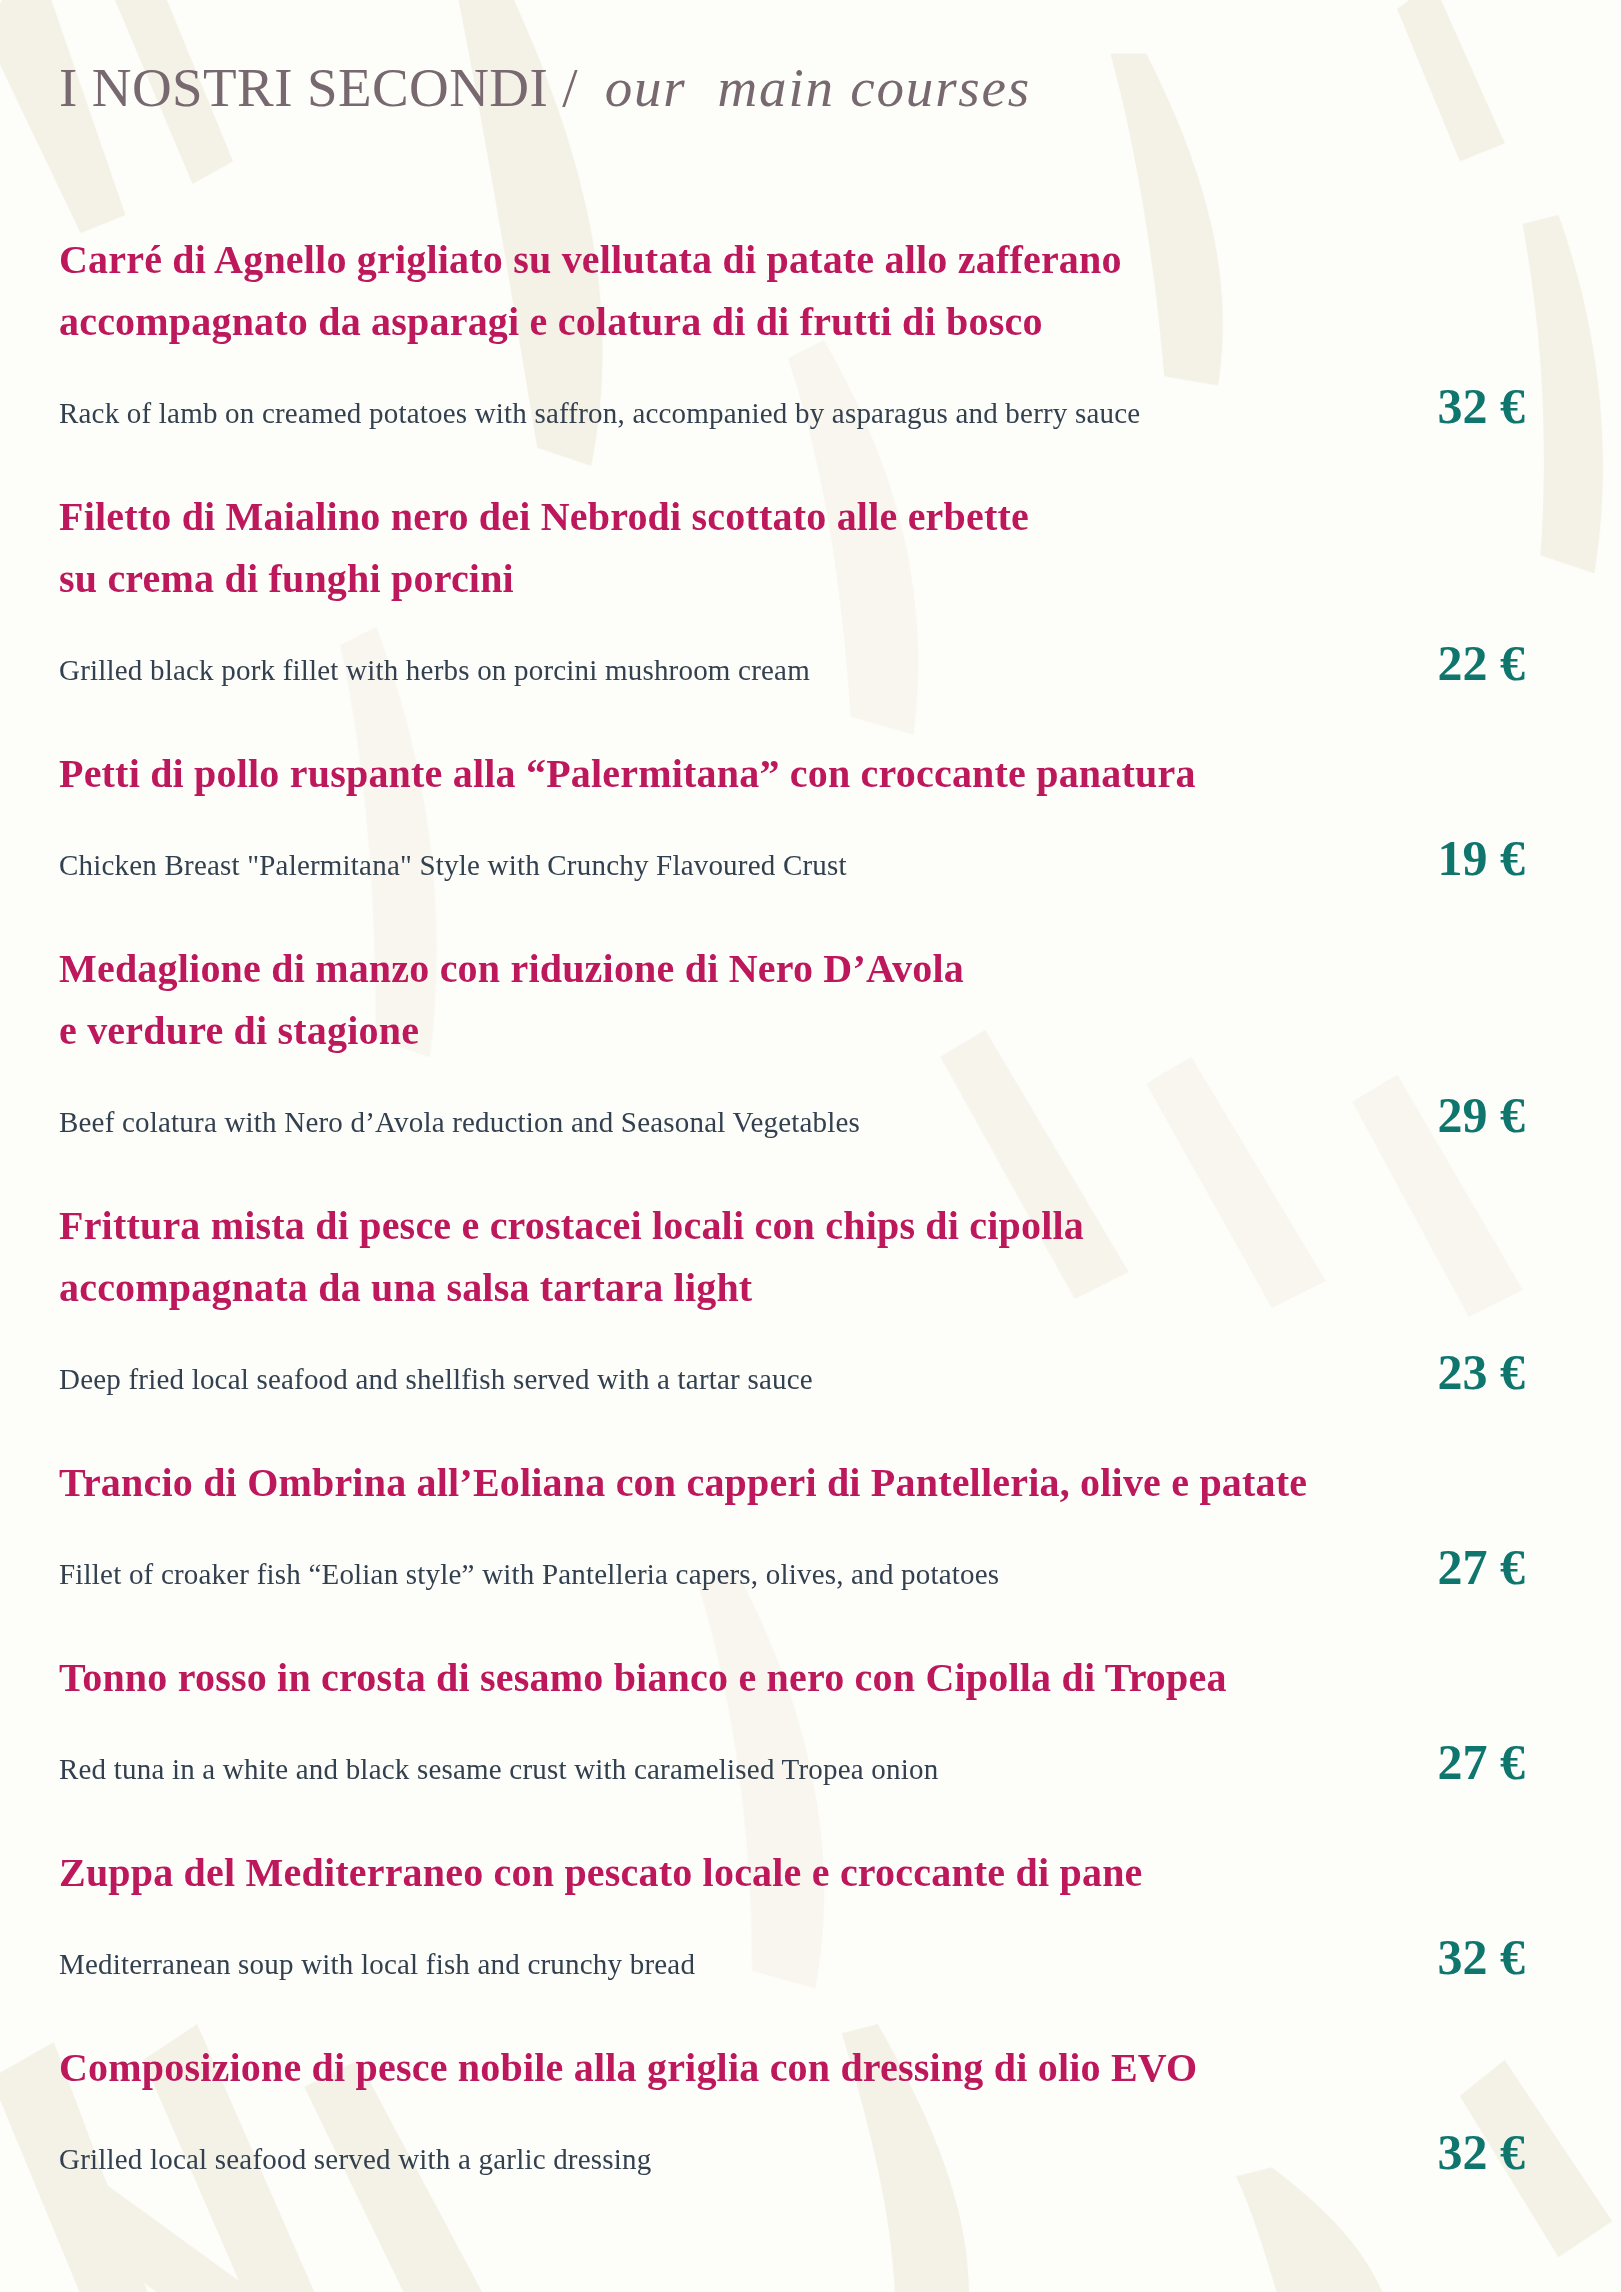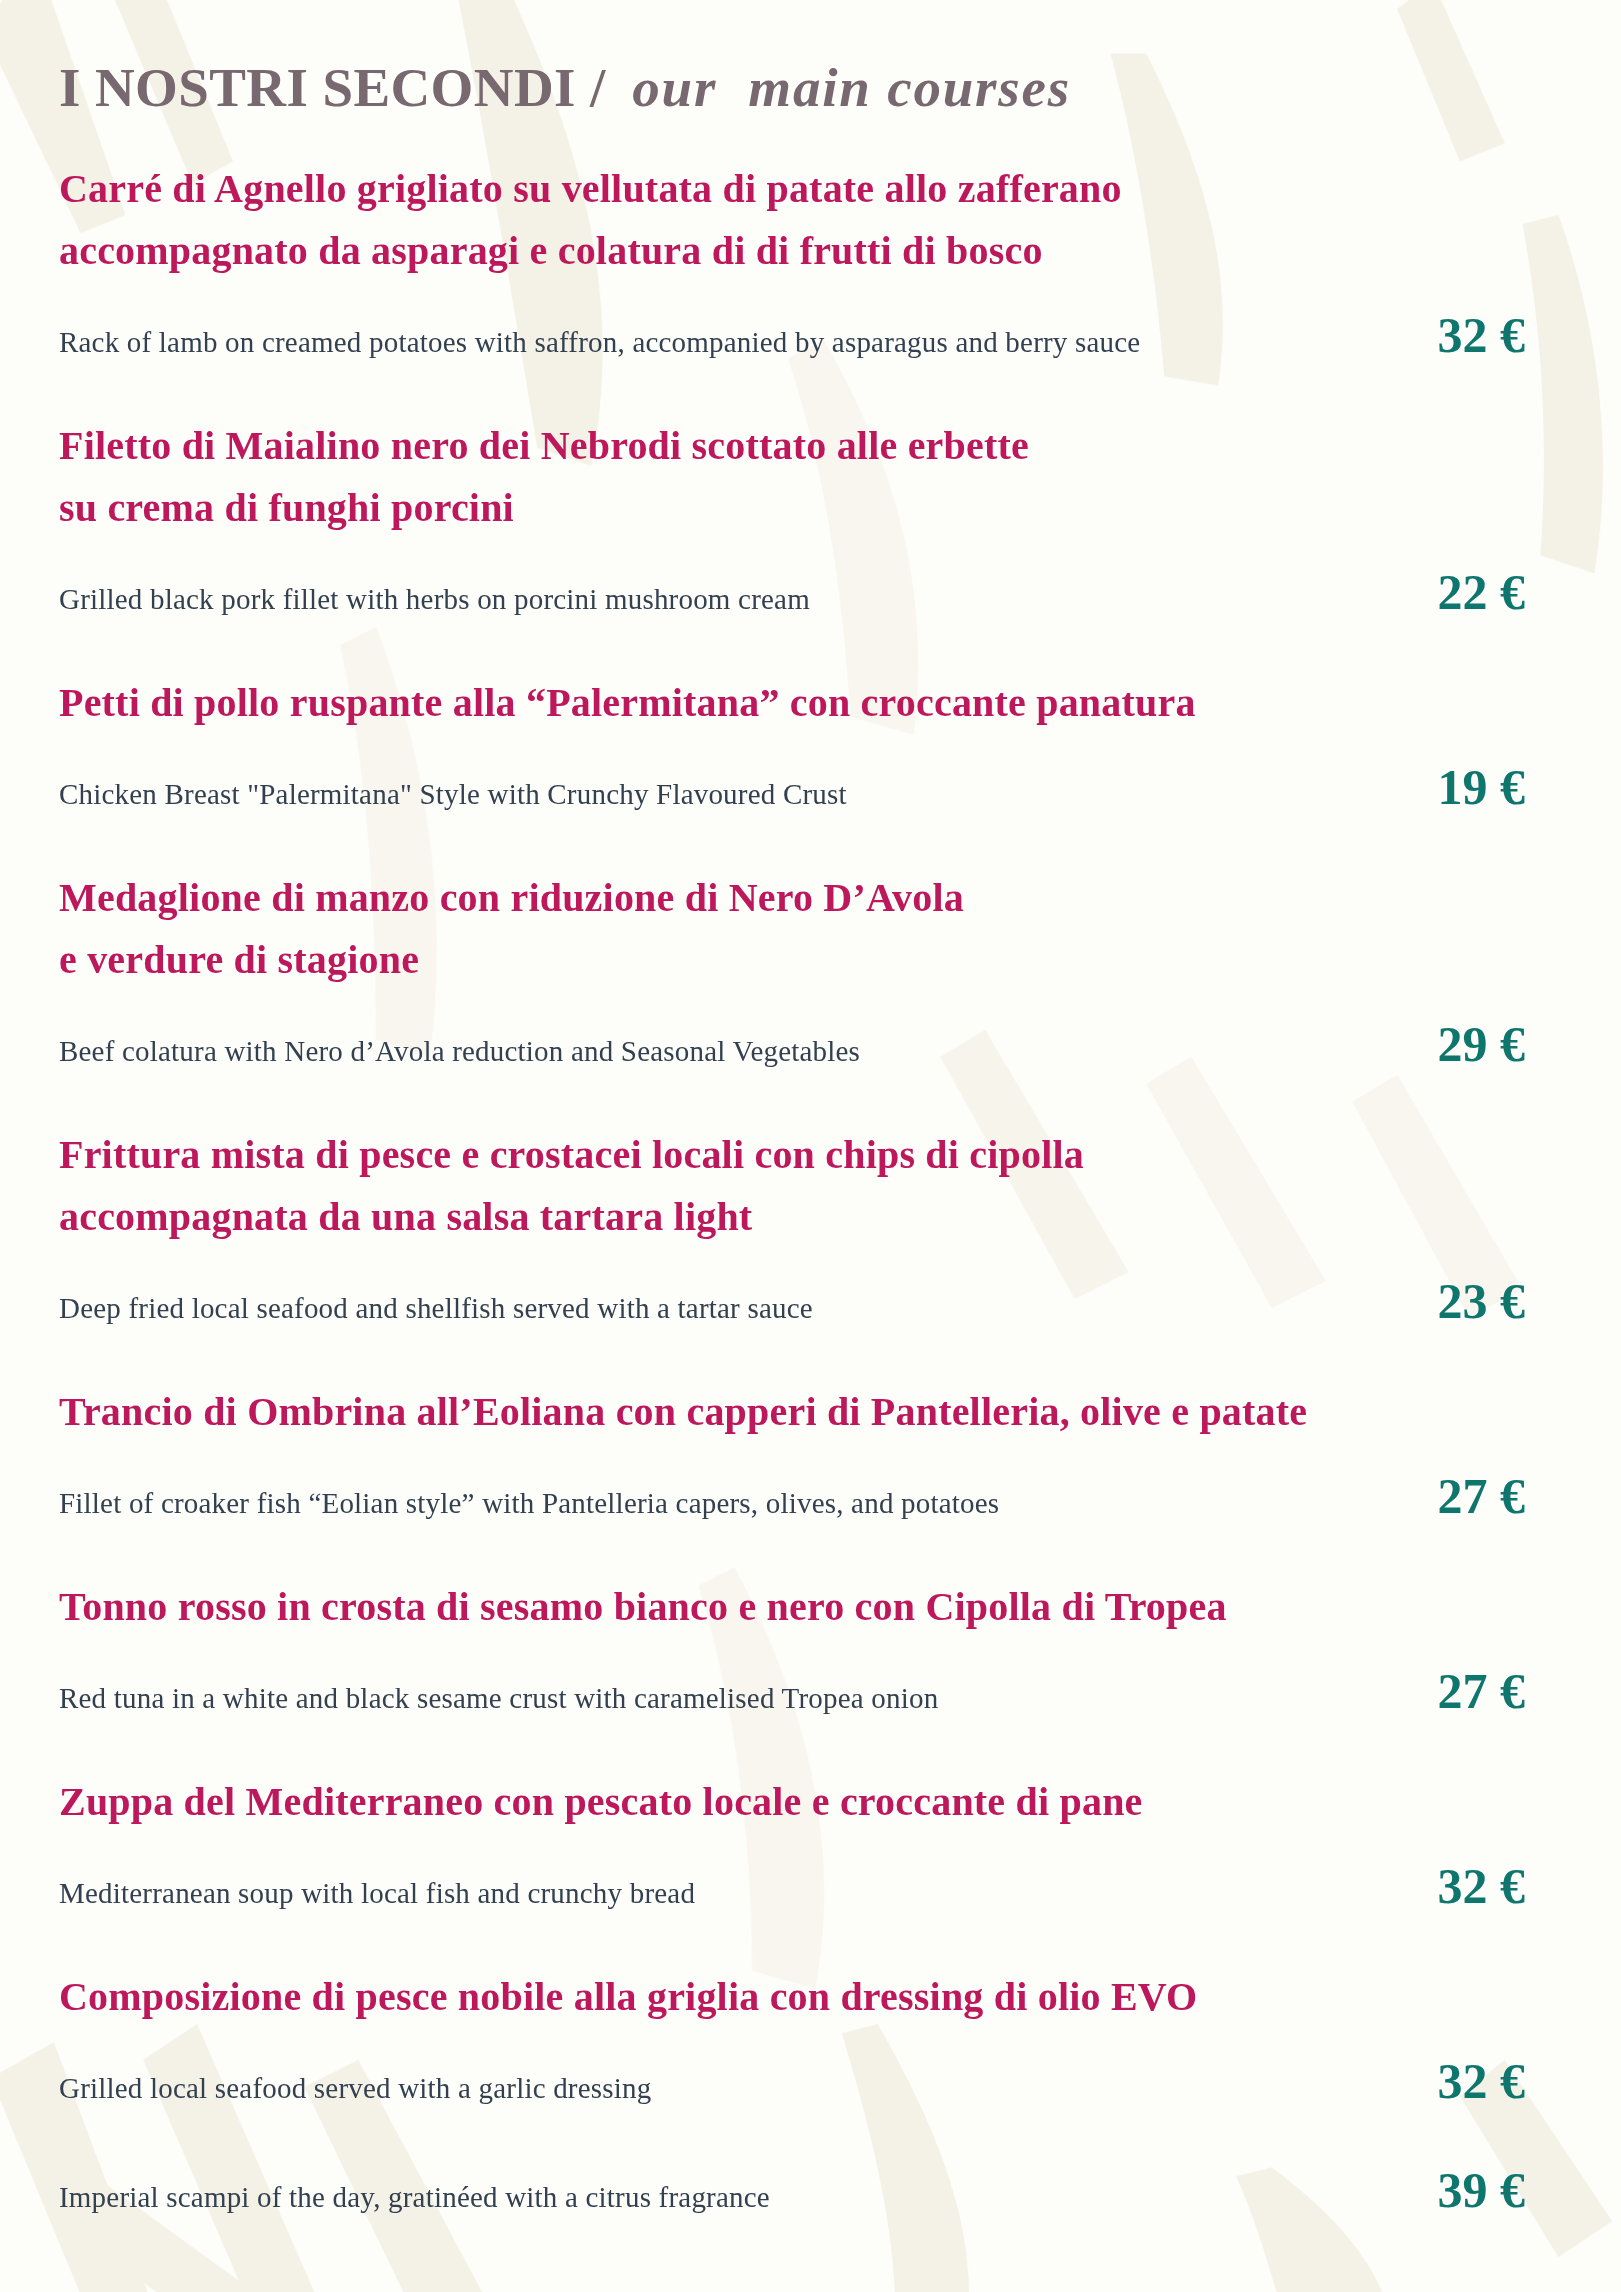--- a/index.html
+++ b/index.html
@@ -21,23 +21,23 @@
   .page {
     position: relative;
     z-index: 1;
     padding: 56px 97px 0 59px;
     box-sizing: border-box;
     width: 1622px;
   }
   .page-title {
     color: #786870;
     font-size: 55px;
-    font-weight: bold;
+    font-weight: normal;
     line-height: 1.15;
-    margin-bottom: 39px;
+    margin-bottom: 110px;
     letter-spacing: 0.4px;
   }
   .title-it { white-space: pre-wrap; }
   .title-en {
     font-style: italic;
     white-space: pre-wrap;
     margin-left: 12.5px;
     letter-spacing: 1.8px;
   }
   .menu-item { margin-bottom: 51px; }
@@ -175,20 +175,16 @@
 
   <div class="menu-item">
     <div class="item-name">Composizione di pesce nobile alla griglia con dressing di olio EVO</div>
     <div class="item-row">
       <div class="item-desc">Grilled local seafood served with a garlic dressing</div>
       <div class="item-price">32 €</div>
     </div>
   </div>
 
   <div class="menu-item">
-    <div class="item-row">
-      <div class="item-desc">Imperial scampi of the day, gratinéed with a citrus fragrance</div>
-      <div class="item-price">39 €</div>
-    </div>
   </div>
 
 </div>
 
 
 </body></html>

